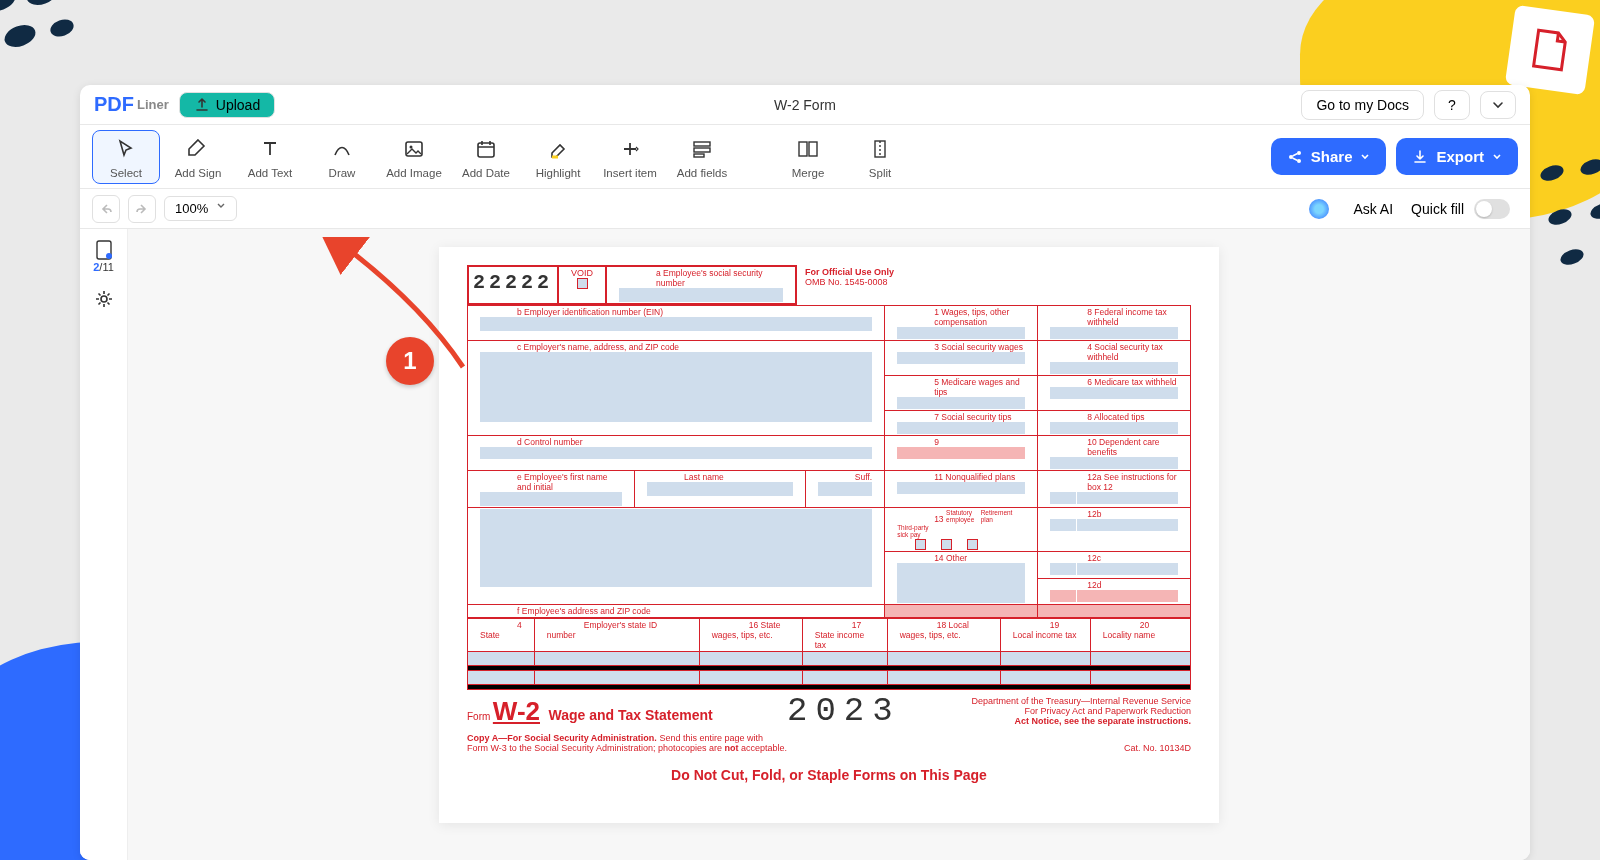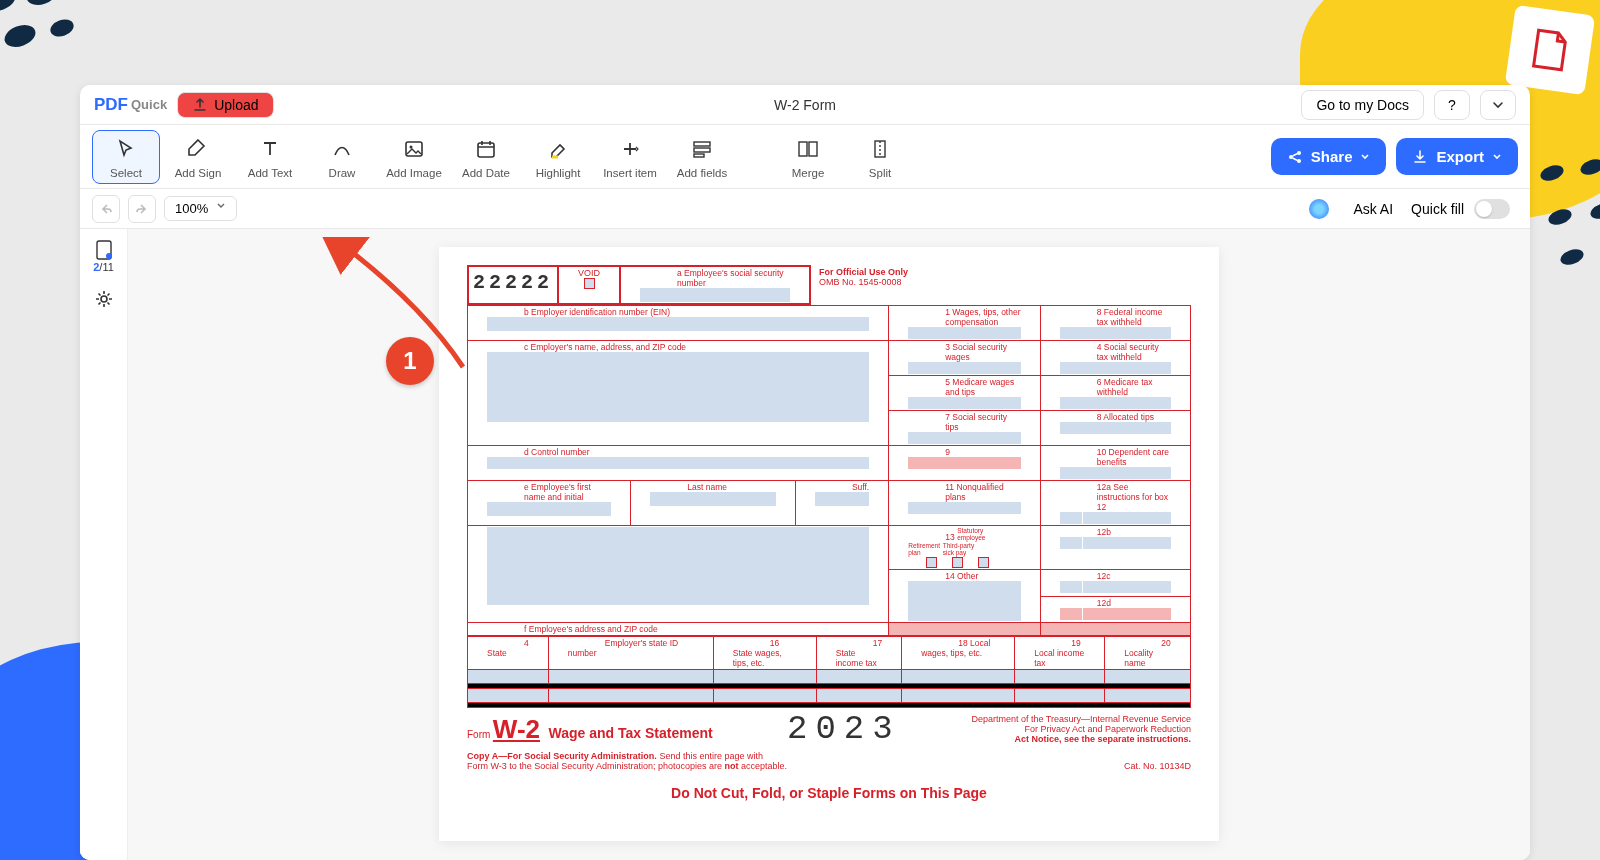--- a/index.html
+++ b/index.html
@@ -13,25 +13,25 @@
 .blob-tr2 { top: 10px; right: 10px; width: 80px; height: 80px; background: #fff; border-radius: 8px; transform: rotate(8deg); display:flex; align-items:center; justify-content:center; }
 .blob-right-dots { right: -20px; top: 160px; width: 80px; height: 120px; }
 .dot { width: 24px; height: 14px; background: #102A43; border-radius: 50%; position: absolute; transform: rotate(-20deg); }
 
 
 .app { position: absolute; top: 85px; left: 80px; right: 70px; bottom: 0; background: #fff; border-radius: 10px; box-shadow: 0 2px 8px rgba(0,0,0,0.1); display: flex; flex-direction: column; overflow: hidden; }
 
 
 .topbar { height: 40px; border-bottom: 1px solid #e8e8e8; display: flex; align-items: center; padding: 0 14px; gap: 10px; }
 .logo { display: flex; align-items: center; gap: 3px; font-weight: 700; }
-.logo .p { color: #2E6BFF; font-size: 17px; }
+.logo .p { color: #2E6BFF; font-size: 20px; }
 .logo .rest { color: #888; font-size: 13px; font-weight: 600; }
-.upload-btn { display: flex; align-items: center; gap: 6px; border: 1px solid #e0e0e0; border-radius: 8px; padding: 4px 14px; font-size: 14px; cursor: pointer; background:#ef4444; }
+.upload-btn { display: flex; align-items: center; gap: 6px; border: 1px solid #e0e0e0; border-radius: 8px; padding: 4px 14px; font-size: 14px; cursor: pointer; background:#14b8a6; }
 .doc-title { position: absolute; left: 50%; transform: translateX(-50%); font-size: 14px; color: #333; }
-.top-right { margin-left: auto; display: flex; gap: 10px; }
+.top-right { margin-left: auto; display: flex; align-items: center; gap: 10px; }
 .btn-ghost { border: 1px solid #e0e0e0; border-radius: 8px; padding: 6px 14px; font-size: 14px; background: #fff; cursor: pointer; }
 .btn-icon-round { border-radius: 8px; display:flex; align-items:center; justify-content:center; }
 
 
 .toolbar { height: 64px; border-bottom: 1px solid #e8e8e8; display: flex; align-items: center; padding: 0 12px; gap: 4px; }
 .tool { display: flex; flex-direction: column; align-items: center; gap: 4px; width: 68px; cursor: pointer; padding: 4px 0; border-radius: 8px; }
 .tool.active { border: 1.5px solid #2E6BFF; background: #f0f6ff; }
 .tool-icon { width: 28px; height: 28px; display: flex; align-items: center; justify-content: center; }
 .tool-label { font-size: 11.5px; color: #555; white-space: nowrap; }
 .tool-group-gap { width: 30px; }
@@ -59,21 +59,21 @@
 .canvas { flex: 1; position: relative; overflow: hidden; }
 
 
 .anno-arrow { position: absolute; top: 8px; left: 140px; pointer-events: none; z-index: 50; }
 .anno-badge { position: absolute; top: 108px; left: 258px; width: 48px; height: 48px; border-radius: 50%; background: #E8442C; color: #fff; font-size: 24px; font-weight: 700; display: flex; align-items: center; justify-content: center; z-index: 50; box-shadow: 0 2px 4px rgba(0,0,0,0.2); }
 
 
 .form-page { position: absolute; top: 18px; left: 50%; transform: translateX(-50%); width: 780px; background: #fff; box-shadow: 0 2px 12px rgba(0,0,0,0.08); padding: 18px 0 40px; }
 .w2 { margin: 0 28px; font-size: 9px; color: #D6202A; }
 .w2 table { border-collapse: collapse; width: 100%; }
-.w2 td { border: 1px solid #D6202A; vertical-align: top; padding: 1px 19px; position: relative; }
+.w2 td { border: 1px solid #D6202A; vertical-align: top; padding: 1px 12px; position: relative; }
 .w2 .fill { background: #CFDDEC; }
 .w2 .fillpink { background: #F5B5B5; }
 .w2 .lbl { font-size: 8.5px; margin-left: 37px; }
 .w2 .big { font-family: 'Courier New', monospace; font-size: 20px; letter-spacing: 4px; color: #333; font-weight: 700; }
 .w2-bottom { margin: 6px 28px 0; font-size: 9px; color: #D6202A; position: relative; }
 .formtitle { font-size: 26px; font-weight: 800; color: #D6202A; display: inline; text-decoration: underline; }
 .year { font-family: 'Courier New', monospace; font-size: 34px; color: #333; letter-spacing: 8px; position: absolute; left: 320px; top: -4px; }
 .dncut { text-align: center; font-size: 14px; font-weight: 700; color: #D6202A; margin-top: 14px; }
 .blackbar { background: #000; height: 5px; }
 .smallcheck { display:inline-block; width:11px; height:11px; border:1px solid #d6202a; background:#cfddec; vertical-align:middle; }
@@ -109,21 +109,21 @@
     <div class="dot" style="top:50px;left:8px"></div>
   <div class="dot" style="top:90px;left:20px"></div>
 </div>
 <div class="blob blob-bl"></div>
 
 <div class="app">
 
   <div class="topbar">
     <div class="logo">
       <span class="p">PDF</span>
-        <span class="rest">Quick</span>
+        <span class="rest">Liner</span>
     </div>
     <button class="upload-btn">
       <svg width="16" height="16" viewBox="0 0 16 16">
           <path d="M8 2v8M8 2l-3 3M8 2l3 3M3 13h10" stroke="#333" stroke-width="1.6" fill="none" stroke-linecap="round"></path>
         </svg>
       <span>Upload</span>
     </button>
     <div class="doc-title">W-2 Form</div>
     <div class="top-right">
       <button class="btn-ghost">Go to my Docs</button>

